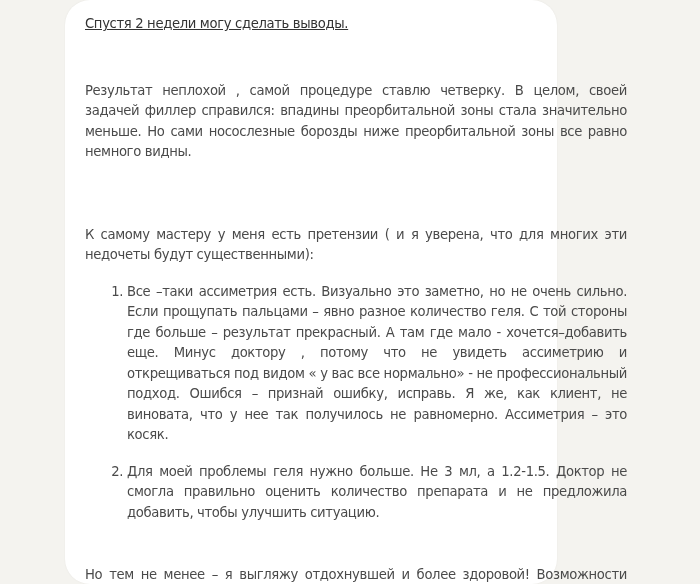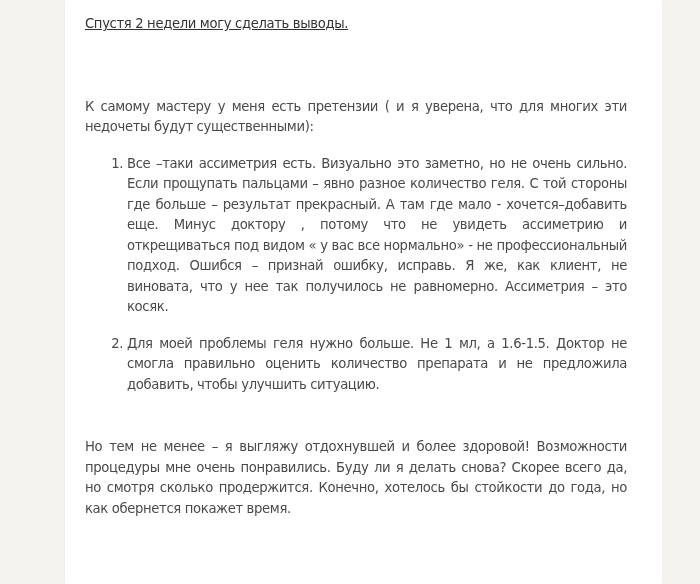--- a/index.html
+++ b/index.html
@@ -7,24 +7,25 @@
       padding: 0;
       width: 700px;
       height: 584px;
       overflow: hidden;
       background: #f4f3ef;
     }
     .card {
       position: absolute;
       left: 65px;
       top: 0;
-      width: 597px;
+      width: 492px;
       height: 584px;
       background: #ffffff;
       box-shadow: 0 0 2px rgba(0,0,0,0.06);
+      border-radius: 25px;
     }
     .content {
       position: absolute;
       left: 20px;
       top: 14px;
       width: 542px;
       font-family: "DejaVu Sans", sans-serif;
       font-size: 13.2px;
       line-height: 20.5px;
       color: #4a4a4a;
@@ -52,21 +53,22 @@
       margin-top: 16px;
     }
     .p3 { margin-top: 42px; }
   </style>
 </head>
 <body>
 
 <div class="card">
   <div class="content">
     <p class="heading">Спустя 2 недели могу сделать выводы.</p>
+    <p class="p1">Результат неплохой , самой процедуре ставлю четверку. В целом, своей задачей филлер справился: впадины преорбитальной зоны стала значительно меньше. Но сами носослезные борозды ниже преорбитальной зоны все равно немного видны.</p>
     <p class="p2">К самому мастеру у меня есть претензии ( и я уверена, что для многих эти недочеты будут существенными):</p>
     <ol>
       <li>Все –таки ассиметрия есть. Визуально это заметно, но не очень сильно. Если прощупать пальцами – явно разное количество геля. С той стороны где больше – результат прекрасный. А там где мало - хочется–добавить еще. Минус доктору , потому что не увидеть ассиметрию и открещиваться под видом « у вас все нормально» - не профессиональный подход. Ошибся – признай ошибку, исправь. Я же, как клиент, не виновата, что у нее так получилось не равномерно. Ассиметрия – это косяк.</li>
-      <li>Для моей проблемы геля нужно больше. Не 1 мл, а 1.6-1.5. Доктор не смогла правильно оценить количество препарата и не предложила добавить, чтобы улучшить ситуацию.</li>
+      <li>Для моей проблемы геля нужно больше. Не 3 мл, а 1.2-1.5. Доктор не смогла правильно оценить количество препарата и не предложила добавить, чтобы улучшить ситуацию.</li>
     </ol>
     <p class="p3">Но тем не менее – я выгляжу отдохнувшей и более здоровой! Возможности процедуры мне очень понравились. Буду ли я делать снова? Скорее всего да, но смотря сколько продержится. Конечно, хотелось бы стойкости до года, но как обернется покажет время.</p>
 
   </div>
 </div>
 
 </body></html>

